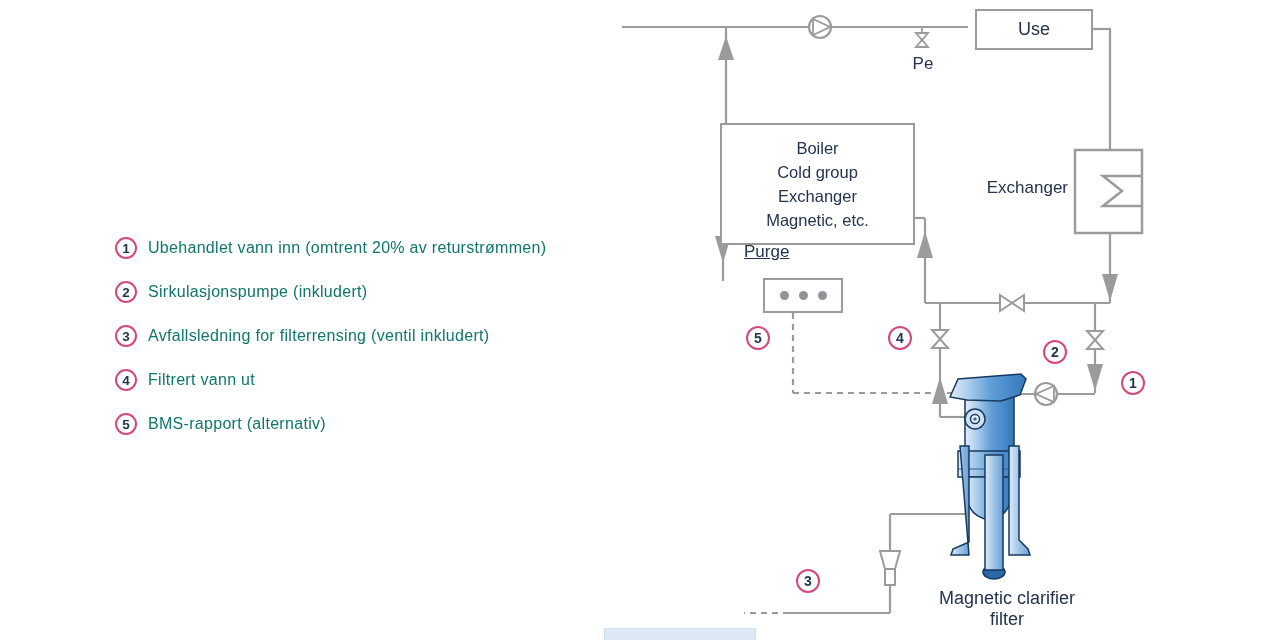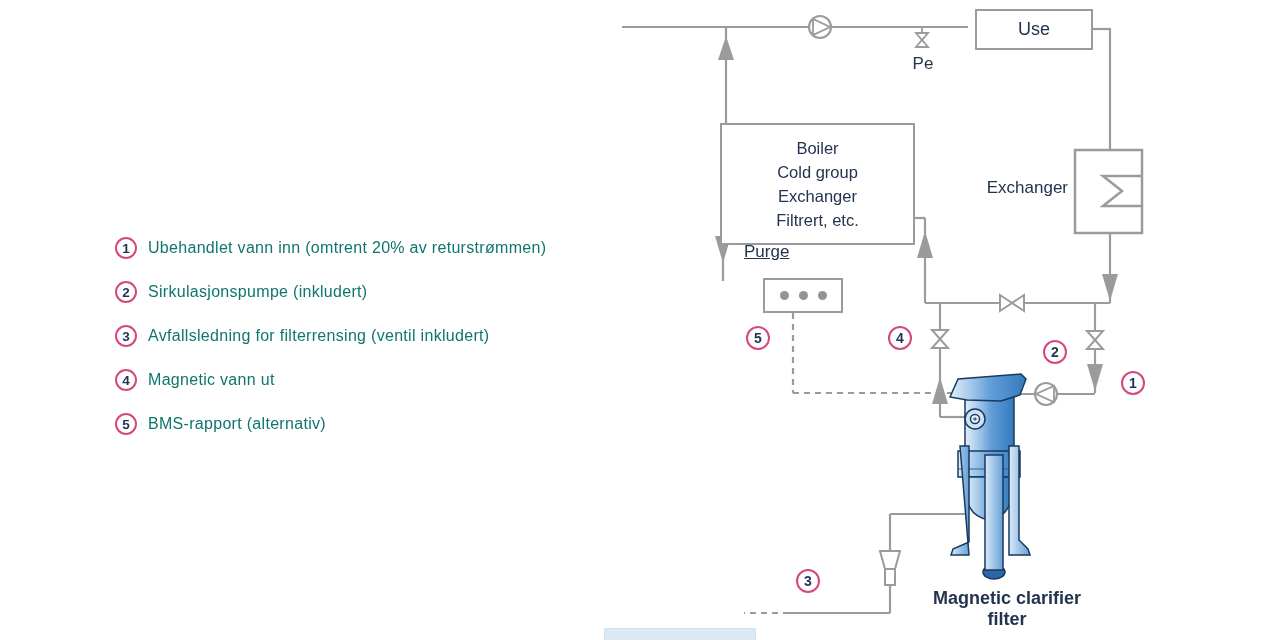--- a/index.html
+++ b/index.html
@@ -24,21 +24,21 @@
   }
   .use-box{left:967px;top:9px;width:118px;height:41px;font-size:18px;}
   .boiler-box{left:712px;top:123px;width:195px;height:122px;flex-direction:column;font-size:16.5px;line-height:24px;}
   .bms-box{left:755px;top:278px;width:80px;height:35px;gap:10px;}
   .bms-dot{width:9px;height:9px;border-radius:50%;background:#8f9499;}
   
   .dlabel{position:absolute;color:#24334f;}
   .lbl-purge{left:744px;top:242px;font-size:17px;text-decoration:underline;}
   .lbl-pe{left:908px;top:54px;width:30px;text-align:center;font-size:17px;}
   .lbl-exchanger{left:940px;top:178px;width:128px;text-align:right;font-size:17px;}
-  .lbl-filter{left:912px;top:588px;width:190px;text-align:center;font-size:18px;line-height:21px;white-space:pre-line;font-weight:700;}
+  .lbl-filter{left:912px;top:588px;width:190px;text-align:center;font-size:18px;line-height:21px;white-space:pre-line;font-weight:400;}
   
   .callout{
     position:absolute;box-sizing:border-box;width:24px;height:24px;border:2px solid #d4487c;border-radius:50%;
     background:#fff;display:flex;align-items:center;justify-content:center;
     font-size:14px;font-weight:600;color:#1f3352;
   }
   
   .footer-chip{position:absolute;left:604px;top:628px;width:152px;height:12px;
     background:#dce9f5;border:1px solid #cfe0f0;border-bottom:none;box-sizing:border-box;}
 </style>
@@ -166,37 +166,37 @@
     <div class="legend-row">
       <span class="num-circle">2</span>
       <span class="legend-text">Sirkulasjonspumpe (inkludert)</span>
     </div>
     <div class="legend-row">
       <span class="num-circle">3</span>
       <span class="legend-text">Avfallsledning for filterrensing (ventil inkludert)</span>
     </div>
     <div class="legend-row">
       <span class="num-circle">4</span>
-      <span class="legend-text">Magnetic vann ut</span>
+      <span class="legend-text">Filtrert vann ut</span>
     </div>
     <div class="legend-row">
       <span class="num-circle">5</span>
       <span class="legend-text">BMS-rapport (alternativ)</span>
     </div>
   </div>
 
   <div class="dbox use-box">
     <span>Use</span>
   </div>
 
   <div class="dbox boiler-box">
     <span>Boiler</span>
     <span>Cold group</span>
     <span>Exchanger</span>
-    <span>Filtrert, etc.</span>
+    <span>Magnetic, etc.</span>
   </div>
 
   <div class="dbox bms-box">
     <span class="bms-dot"></span>
     <span class="bms-dot"></span>
     <span class="bms-dot"></span>
   </div>
 
   <div class="dlabel lbl-purge">Purge</div>
   <div class="dlabel lbl-pe">Pe</div>

